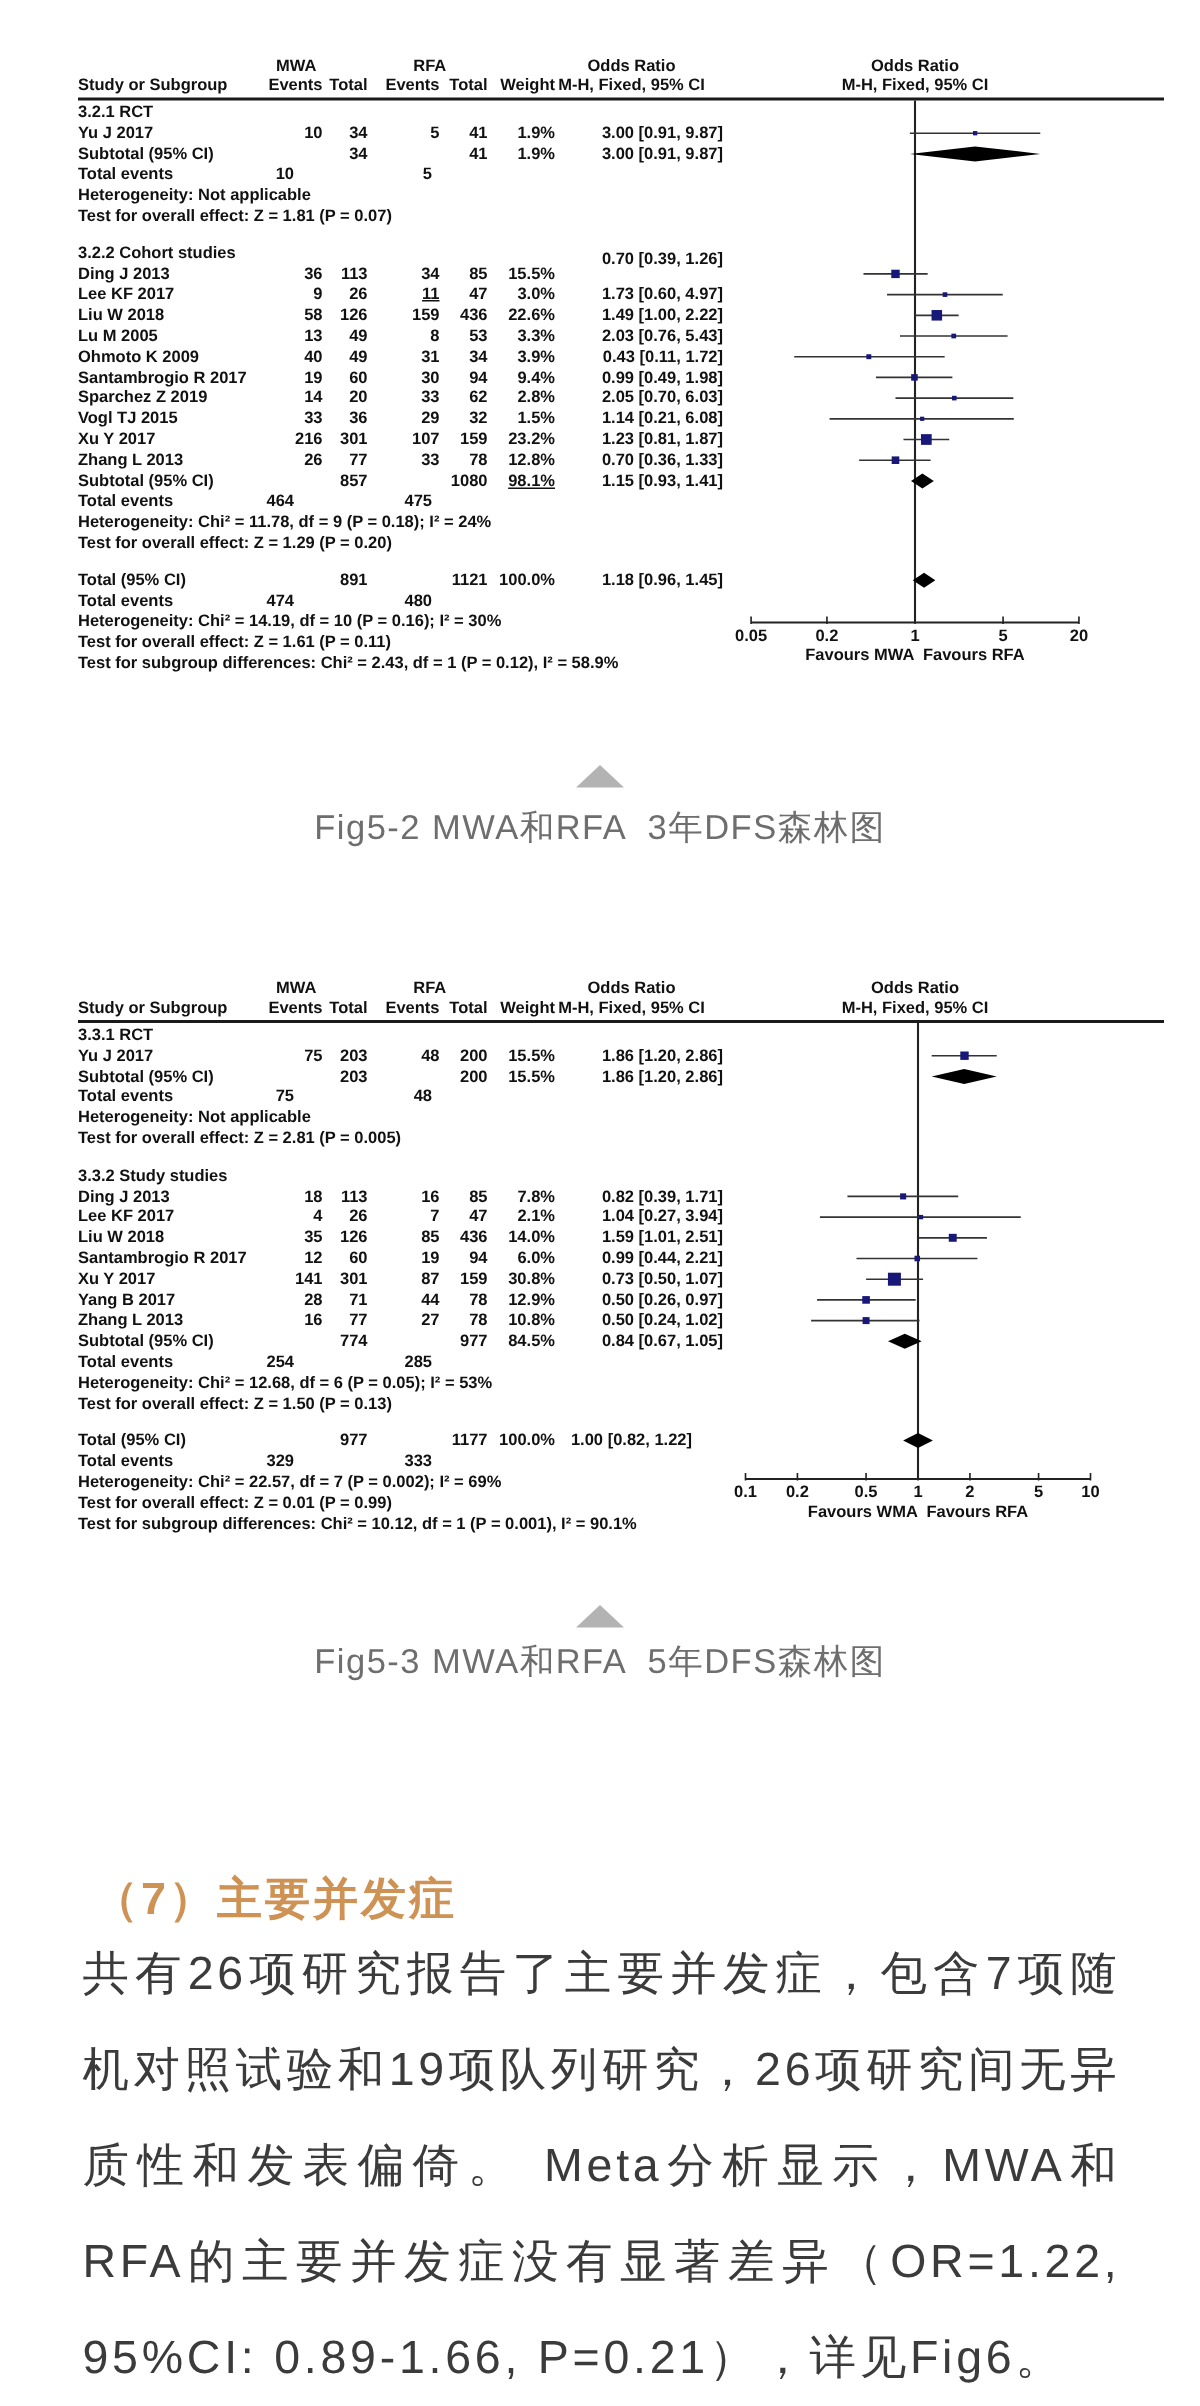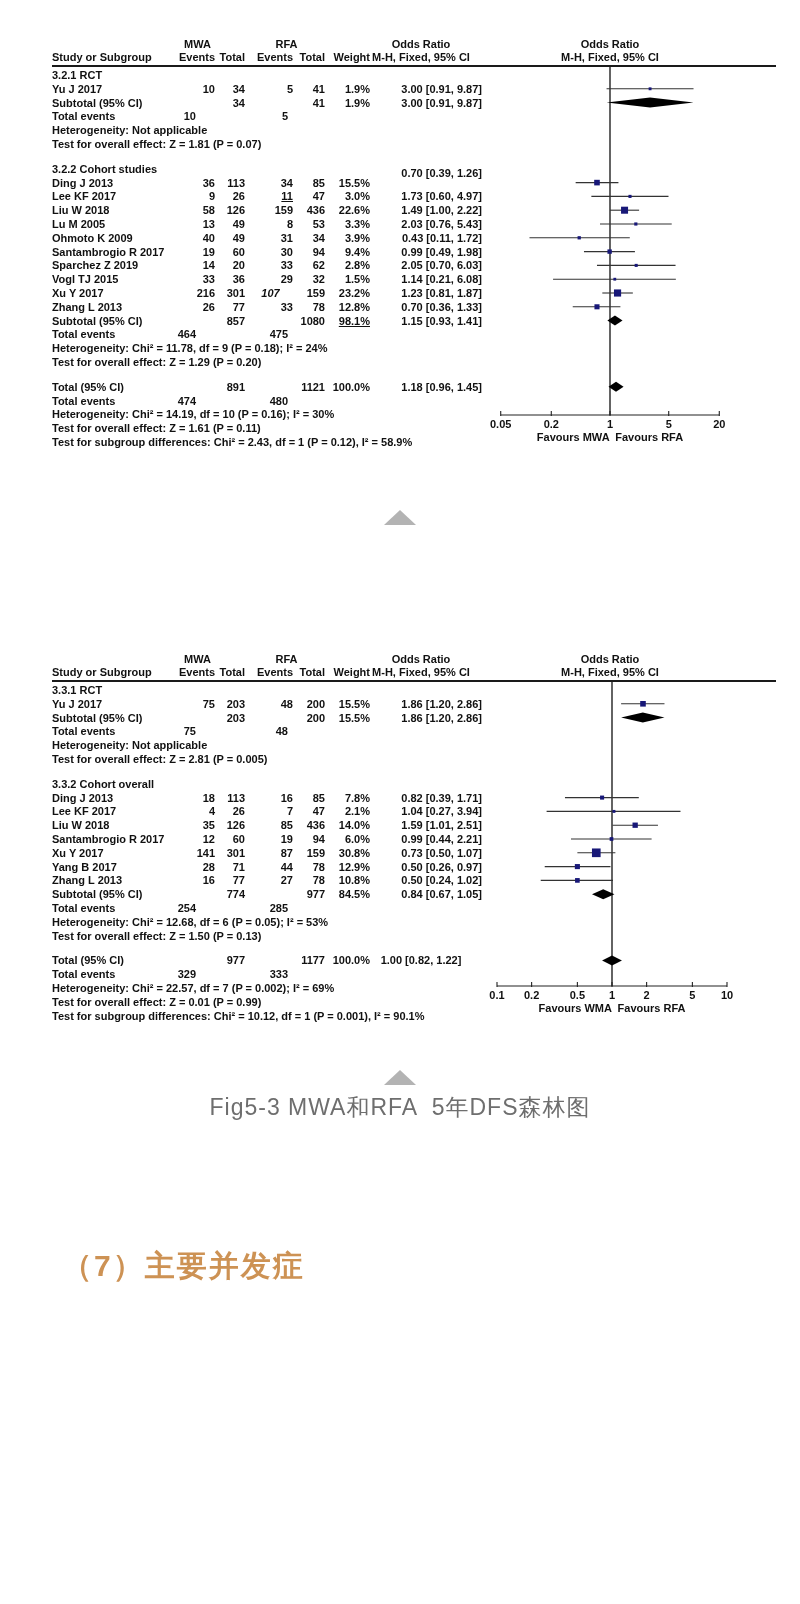--- a/index.html
+++ b/index.html
@@ -146,21 +146,21 @@
       <div class="fcell" style="left: 52px; top: 239.2px; text-align: left;">Vogl TJ 2015</div>
       <div class="fcell" style="left: 150px; top: 239.2px; width: 65px; text-align: right;">33</div>
       <div class="fcell" style="left: 216px; top: 239.2px; width: 29px; text-align: right;">36</div>
       <div class="fcell" style="left: 248px; top: 239.2px; width: 45px; text-align: right;">29</div>
       <div class="fcell" style="left: 296px; top: 239.2px; width: 29px; text-align: right;">32</div>
       <div class="fcell" style="left: 328px; top: 239.2px; width: 42px; text-align: right;">1.5%</div>
       <div class="fcell" style="left: 360px; top: 239.2px; width: 122px; text-align: right;">1.14 [0.21, 6.08]</div>
       <div class="fcell" style="left: 52px; top: 253px; text-align: left;">Xu Y 2017</div>
       <div class="fcell" style="left: 150px; top: 253px; width: 65px; text-align: right;">216</div>
       <div class="fcell" style="left: 216px; top: 253px; width: 29px; text-align: right;">301</div>
-      <div class="fcell" style="left: 248px; top: 253px; width: 45px; text-align: center; font-style: italic;">107</div>
+      <div class="fcell" style="left: 248px; top: 253px; width: 45px; text-align: right;">107</div>
       <div class="fcell" style="left: 296px; top: 253px; width: 29px; text-align: right;">159</div>
       <div class="fcell" style="left: 328px; top: 253px; width: 42px; text-align: right;">23.2%</div>
       <div class="fcell" style="left: 360px; top: 253px; width: 122px; text-align: right;">1.23 [0.81, 1.87]</div>
       <div class="fcell" style="left: 52px; top: 266.8px; text-align: left;">Zhang L 2013</div>
       <div class="fcell" style="left: 150px; top: 266.8px; width: 65px; text-align: right;">26</div>
       <div class="fcell" style="left: 216px; top: 266.8px; width: 29px; text-align: right;">77</div>
       <div class="fcell" style="left: 248px; top: 266.8px; width: 45px; text-align: right;">33</div>
       <div class="fcell" style="left: 296px; top: 266.8px; width: 29px; text-align: right;">78</div>
       <div class="fcell" style="left: 328px; top: 266.8px; width: 42px; text-align: right;">12.8%</div>
       <div class="fcell" style="left: 360px; top: 266.8px; width: 122px; text-align: right;">0.70 [0.36, 1.33]</div>
@@ -187,20 +187,21 @@
       <div class="fcell" style="left: 52px; top: 402px; text-align: left;">Test for subgroup differences: Chi² = 2.43, df = 1 (P = 0.12), I² = 58.9%</div>
       <div class="fcell" style="left: 480.713px; top: 384px; width: 40px; text-align: center;">0.05</div>
       <div class="fcell" style="left: 531.287px; top: 384px; width: 40px; text-align: center;">0.2</div>
       <div class="fcell" style="left: 590px; top: 384px; width: 40px; text-align: center;">1</div>
       <div class="fcell" style="left: 648.713px; top: 384px; width: 40px; text-align: center;">5</div>
       <div class="fcell" style="left: 699.287px; top: 384px; width: 40px; text-align: center;">20</div>
       <div class="fcell" style="left: 500px; top: 397px; width: 220px; text-align: center;">Favours MWA  Favours RFA</div>
     </div>
 
   <div class="tri" style="top: 510px; border-bottom-color: rgb(179, 179, 179);"></div>
+  <div class="caption" style="top: 536px; color: rgb(110, 110, 110);">Fig5-2 MWA和RFA  3年DFS森林图</div>
 
   <div id="fig2" class="forest" style="top:650px;height:385px;">
       <svg width="800" height="385" class="fsvg">
         <line x1="612" y1="32" x2="612" y2="336" stroke="#222" stroke-width="1.4"></line>
         <line x1="621.1058432954768" y1="53.8" x2="664.48209380984" y2="53.8" stroke="#333333" stroke-width="1.1"></line>
         <rect x="640.1939885850604" y="51" width="5.6" height="5.6" fill="#181878"></rect>
         <polygon points="621.1058432954768,67.6 642.7939685526584,62.599999999999994 664.48209380984,67.6 642.7939685526584,72.6" fill="#000000"></polygon>
         <line x1="564.9724298080474" y1="147.6" x2="638.7945526950977" y2="147.6" stroke="#333333" stroke-width="1.1"></line>
         <rect x="600.0585930241274" y="145.57" width="4.0600000000000005" height="4.0600000000000005" fill="#181878"></rect>
         <line x1="546.6068328782835" y1="161.4" x2="680.482065509941" y2="161.4" stroke="#333333" stroke-width="1.1"></line>
@@ -250,21 +251,21 @@
       <div class="fcell" style="left: 52px; top: 62.6px; text-align: left;">Subtotal (95% CI)</div>
       <div class="fcell" style="left: 216px; top: 62.6px; width: 29px; text-align: right;">203</div>
       <div class="fcell" style="left: 296px; top: 62.6px; width: 29px; text-align: right;">200</div>
       <div class="fcell" style="left: 328px; top: 62.6px; width: 42px; text-align: right;">15.5%</div>
       <div class="fcell" style="left: 360px; top: 62.6px; width: 122px; text-align: right;">1.86 [1.20, 2.86]</div>
       <div class="fcell" style="left: 52px; top: 76.4px; text-align: left;">Total events</div>
       <div class="fcell" style="left: 150px; top: 76.4px; width: 46px; text-align: right;">75</div>
       <div class="fcell" style="left: 248px; top: 76.4px; width: 40px; text-align: right;">48</div>
       <div class="fcell" style="left: 52px; top: 90.2px; text-align: left;">Heterogeneity: Not applicable</div>
       <div class="fcell" style="left: 52px; top: 104px; text-align: left;">Test for overall effect: Z = 2.81 (P = 0.005)</div>
-      <div class="fcell" style="left: 52px; top: 128.8px; text-align: left;">3.3.2 Cohort overall</div>
+      <div class="fcell" style="left: 52px; top: 128.8px; text-align: left;">3.3.2 Study studies</div>
       <div class="fcell" style="left: 52px; top: 142.6px; text-align: left;">Ding J 2013</div>
       <div class="fcell" style="left: 150px; top: 142.6px; width: 65px; text-align: right;">18</div>
       <div class="fcell" style="left: 216px; top: 142.6px; width: 29px; text-align: right;">113</div>
       <div class="fcell" style="left: 248px; top: 142.6px; width: 45px; text-align: right;">16</div>
       <div class="fcell" style="left: 296px; top: 142.6px; width: 29px; text-align: right;">85</div>
       <div class="fcell" style="left: 328px; top: 142.6px; width: 42px; text-align: right;">7.8%</div>
       <div class="fcell" style="left: 360px; top: 142.6px; width: 122px; text-align: right;">0.82 [0.39, 1.71]</div>
       <div class="fcell" style="left: 52px; top: 156.4px; text-align: left;">Lee KF 2017</div>
       <div class="fcell" style="left: 150px; top: 156.4px; width: 65px; text-align: right;">4</div>
       <div class="fcell" style="left: 216px; top: 156.4px; width: 29px; text-align: right;">26</div>
@@ -335,13 +336,14 @@
       <div class="fcell" style="left: 626.618px; top: 340px; width: 40px; text-align: center;">2</div>
       <div class="fcell" style="left: 672.382px; top: 340px; width: 40px; text-align: center;">5</div>
       <div class="fcell" style="left: 707px; top: 340px; width: 40px; text-align: center;">10</div>
       <div class="fcell" style="left: 502px; top: 353px; width: 220px; text-align: center;">Favours WMA  Favours RFA</div>
     </div>
 
   <div class="tri" style="top: 1070px; border-bottom-color: rgb(179, 179, 179);"></div>
   <div class="caption" style="top: 1092px; color: rgb(110, 110, 110);">Fig5-3 MWA和RFA  5年DFS森林图</div>
 
   <h2 class="sec-heading" style="color: rgb(205, 146, 84);">（7）主要并发症</h2>
+  <p class="body-text" style="color: rgb(59, 59, 59);">共有26项研究报告了主要并发症，包含7项随机对照试验和19项队列研究，26项研究间无异质性和发表偏倚。 Meta分析显示，MWA和RFA的主要并发症没有显著差异（OR=1.22, 95%CI: 0.89-1.66, P=0.21），详见Fig6。</p>
 </div>
 
 </body></html>

